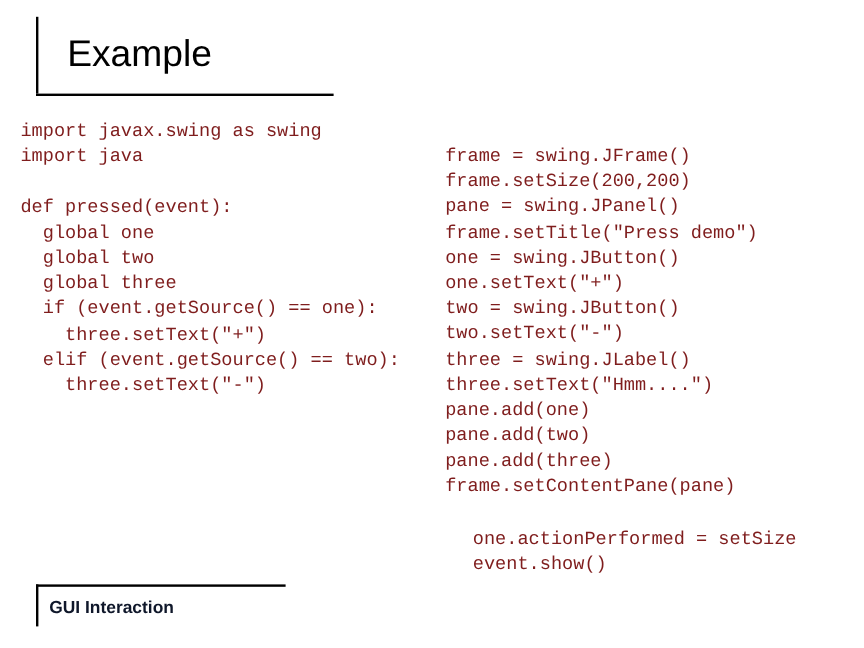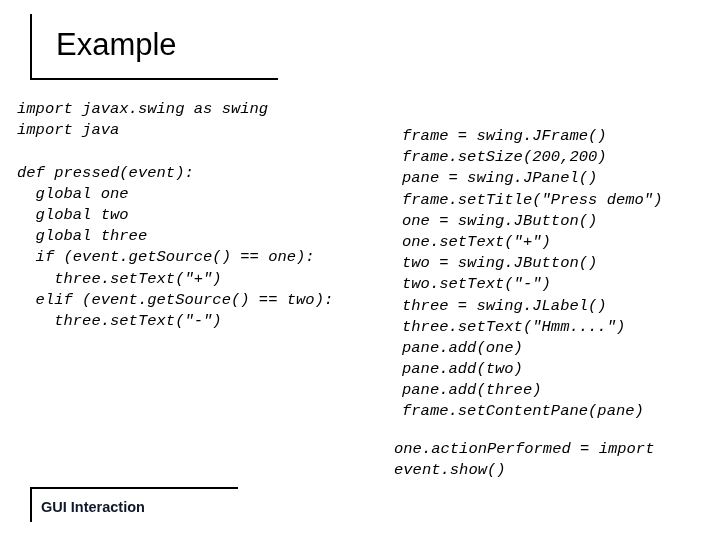--- a/index.html
+++ b/index.html
@@ -44,32 +44,30 @@
     color: #000000;
     font-family: "Liberation Sans", sans-serif;
     white-space: pre;
   }
   
   .code {
     position: absolute;
     font-family: "Liberation Mono", monospace;
     font-size: 15.5px;
     line-height: 21.2px;
-    color: #000000;
+    color: #7f1d1d;
     white-space: pre;
-    font-style: italic;
   }
   .code-left {
     left: 17px;
     top: 99px;
   }
   .code-right {
-    left: 402px;
+    left: 371px;
     top: 120px;
-    margin-top: 6px;
   }
   .code-right-2 {
     left: 394px;
     top: 439px;
   }
   .code .line {
     display: block;
     height: 21.2px;
   }
   
@@ -107,19 +105,19 @@
 <div class="slide">
 
   <div class="title-vrule"></div>
   <div class="title-hrule"></div>
   <div class="slide-title">Example</div>
 
   <div class="code code-left"><span class="line">import javax.swing as swing</span><span class="line">import java</span><span class="line">&nbsp;</span><span class="line">def pressed(event):</span><span class="line">  global one</span><span class="line">  global two</span><span class="line">  global three</span><span class="line">  if (event.getSource() == one):</span><span class="line">    three.setText("+")</span><span class="line">  elif (event.getSource() == two):</span><span class="line">    three.setText("-")</span></div>
 
   <div class="code code-right"><span class="line">frame = swing.JFrame()</span><span class="line">frame.setSize(200,200)</span><span class="line">pane = swing.JPanel()</span><span class="line">frame.setTitle("Press demo")</span><span class="line">one = swing.JButton()</span><span class="line">one.setText("+")</span><span class="line">two = swing.JButton()</span><span class="line">two.setText("-")</span><span class="line">three = swing.JLabel()</span><span class="line">three.setText("Hmm....")</span><span class="line">pane.add(one)</span><span class="line">pane.add(two)</span><span class="line">pane.add(three)</span><span class="line">frame.setContentPane(pane)</span></div>
 
-  <div class="code code-right-2"><span class="line">one.actionPerformed = import</span><span class="line">event.show()</span></div>
+  <div class="code code-right-2"><span class="line">one.actionPerformed = setSize</span><span class="line">event.show()</span></div>
 
   <div class="caption-hrule"></div>
   <div class="caption-vrule"></div>
   <div class="caption-text">GUI Interaction</div>
 
 </div>
 
 </body></html>

